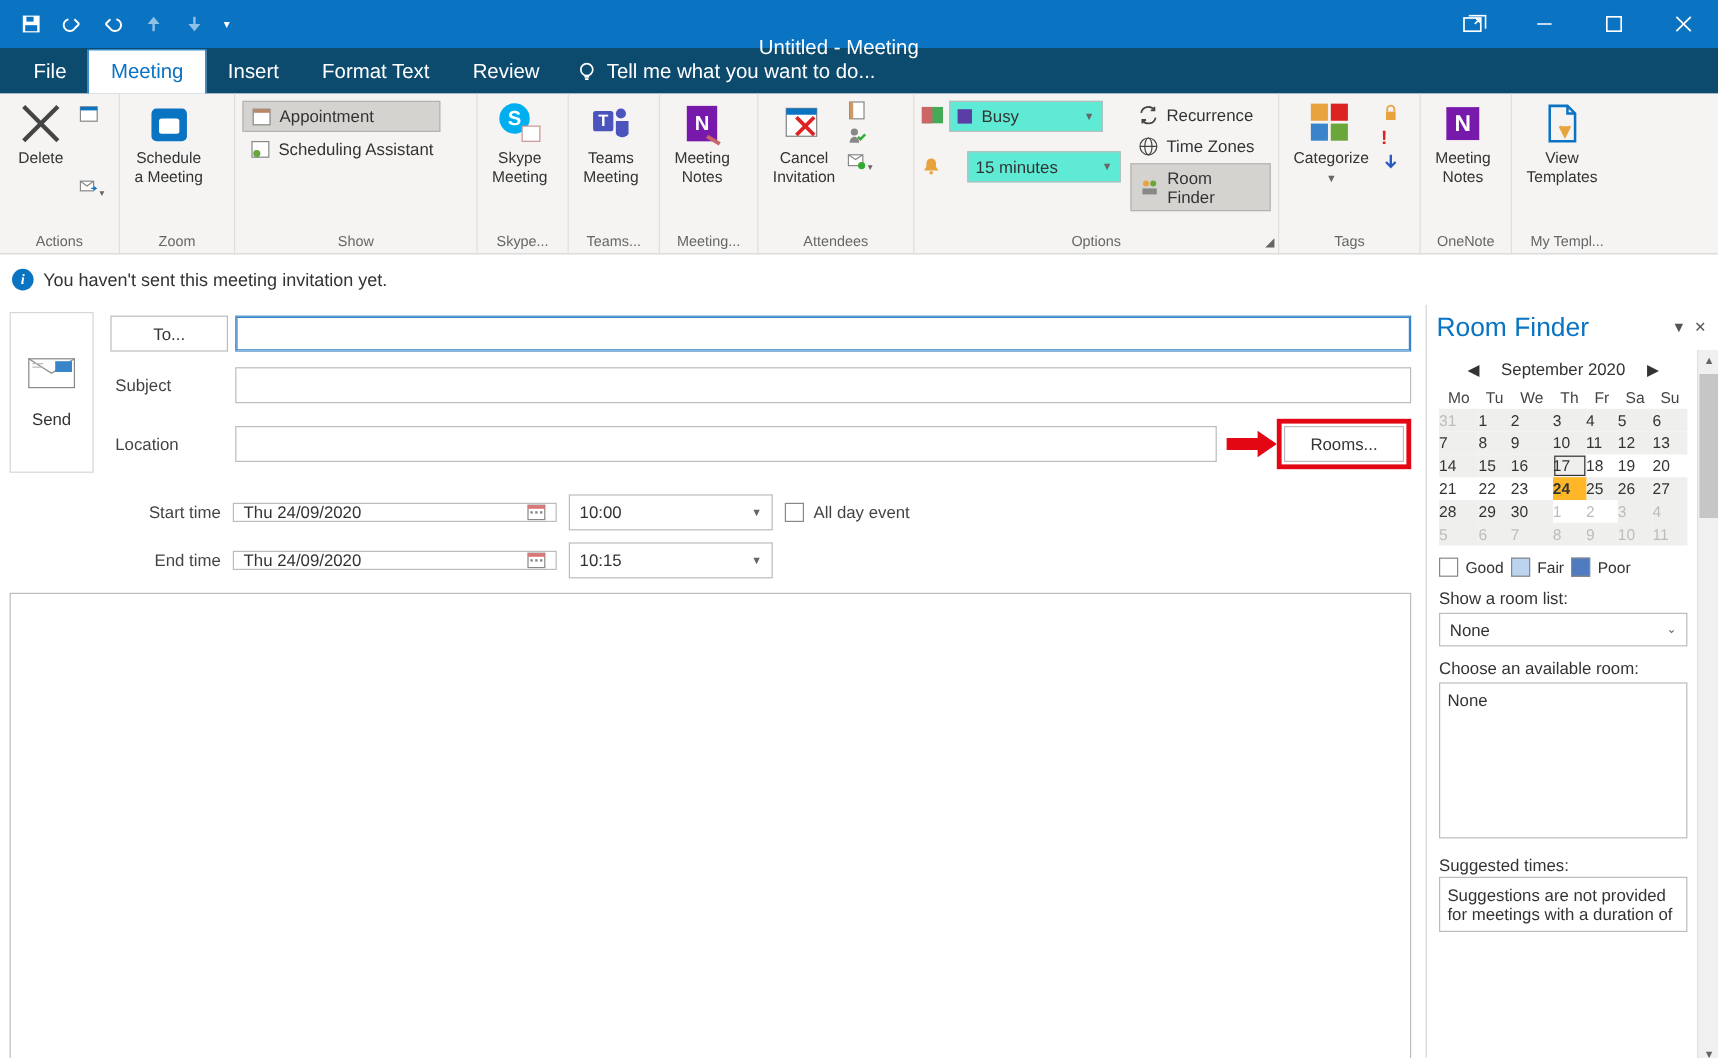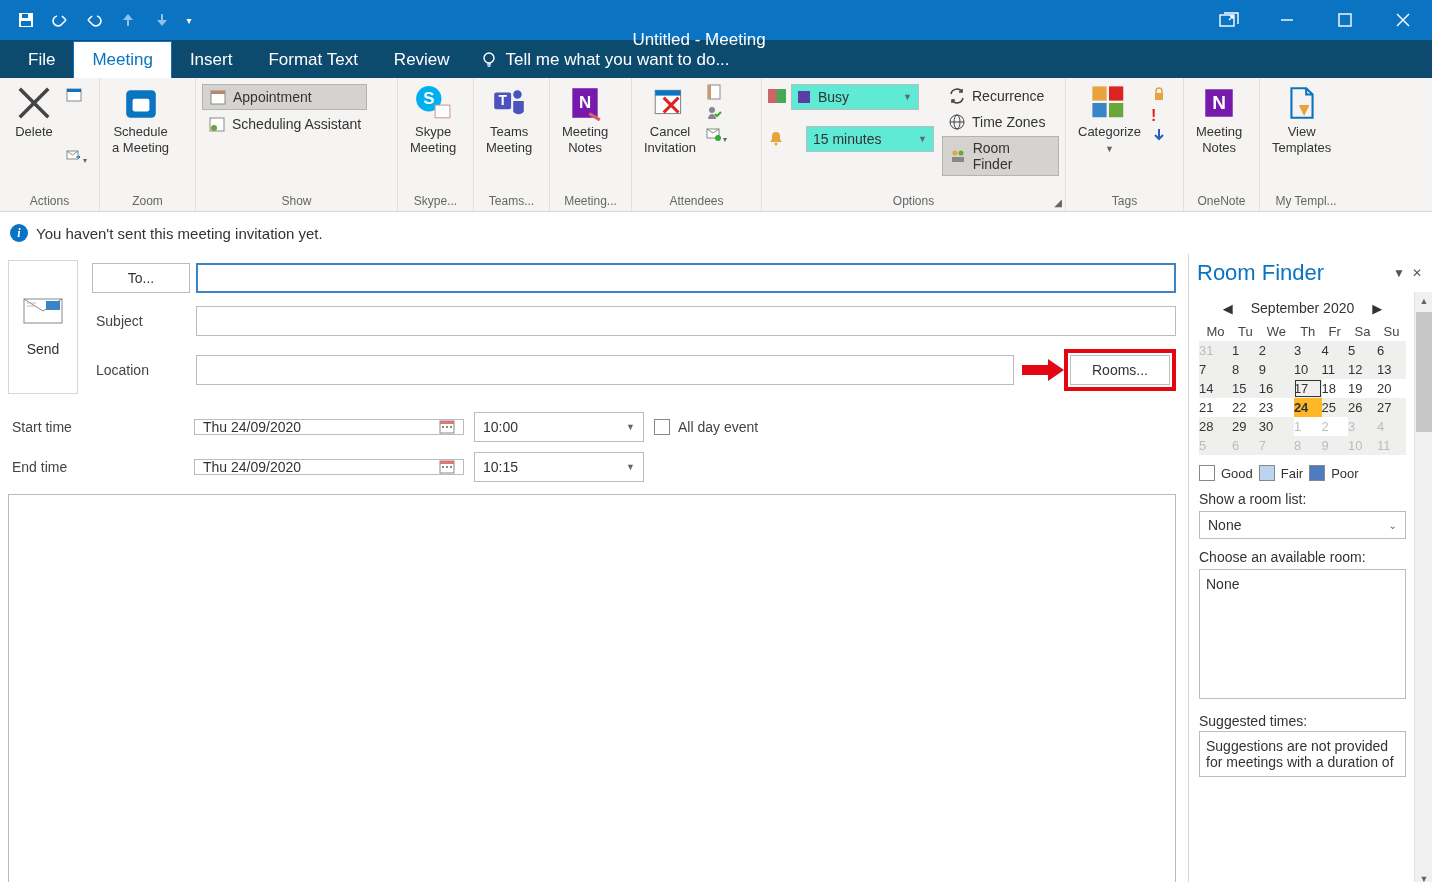--- a/index.html
+++ b/index.html
@@ -53,21 +53,21 @@
 .flabel { font-size: 14px; color: #444; padding-left: 4px; }
 .txtin { border: 1px solid #bcbcbc; height: 30px; width: 100%; padding: 0 6px; font-size: 14px; }
 .txtin.focus { border-color: #3a85c9; box-shadow: inset 0 0 0 1px #3a85c9; }
 .locrow { display: flex; gap: 0; align-items: center; }
 .locrow .txtin { flex: 1; }
 .roomsbtn { border: 1px solid #bcbcbc; height: 30px; width: 100px; display: flex; align-items: center; justify-content: center; font-size: 14px; }
 .redbox { border: 4px solid #e30613; padding: 2px; display: flex; align-items: center; }
 .redarrow { width: 42px; height: 26px; }
 
 .dtgrid { display: grid; grid-template-columns: 176px 270px 170px auto; gap: 10px 10px; margin-top: 18px; align-items: center; }
-.dtlabel { font-size: 14px; color: #444; padding-left: 4px; }
+.dtlabel { font-size: 14px; color: #444; padding-left: 4px; text-align: right; }
 .dpick { border: 1px solid #bcbcbc; height: 16px; display: flex; align-items: center; padding: 0 8px; background: #fff; font-size: 14px; }
 .dpick .calico { margin-left: auto; }
 .tpick { border: 1px solid #bcbcbc; height: 30px; display: flex; align-items: center; padding: 0 8px; background: #fff; font-size: 14px; }
 .tpick .dd { margin-left: auto; font-size: 9px; color: #666; }
 .chk { display: flex; align-items: center; gap: 8px; font-size: 14px; color: #444; }
 .chk .box { width: 16px; height: 16px; border: 1px solid #888; background: #fff; }
 
 .bodyarea { flex: 1; border: 1px solid #bcbcbc; margin-top: 12px; }
 
 

